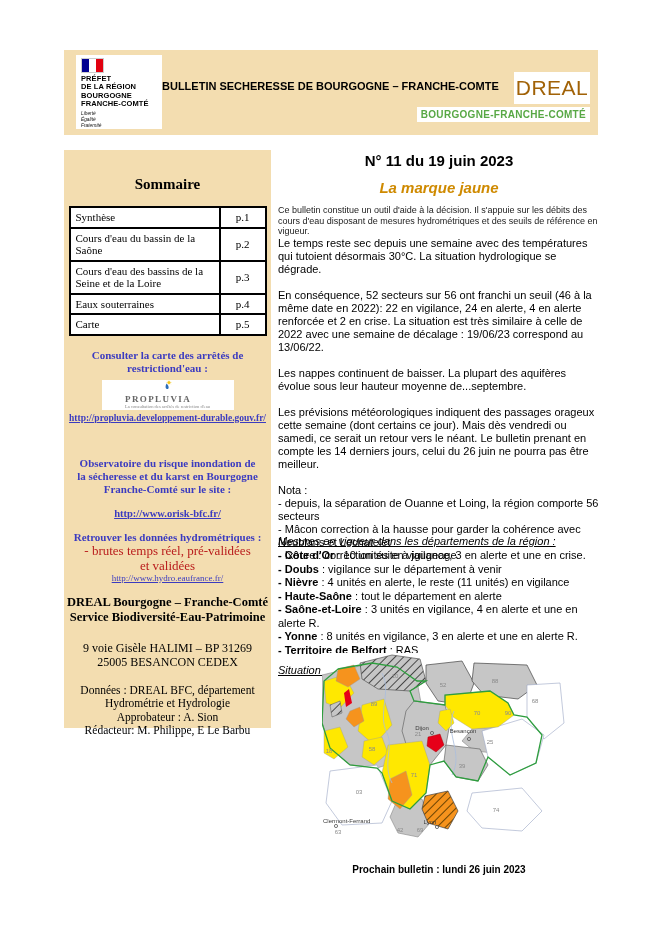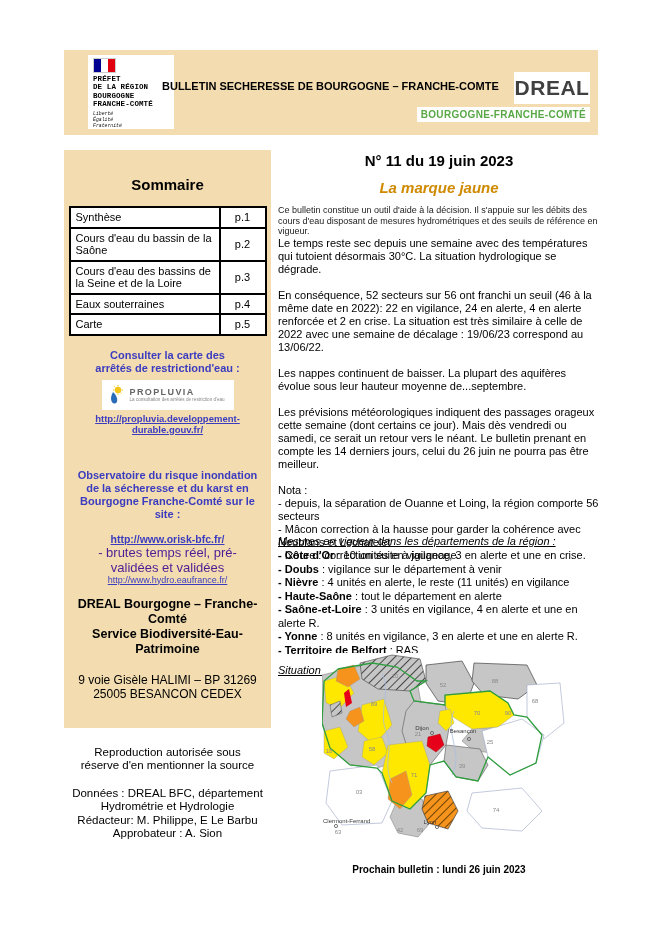--- a/index.html
+++ b/index.html
@@ -1,46 +1,46 @@
 <!DOCTYPE html>
 <html><head>
 <meta charset="utf-8">
 <style>
   html,body{margin:0;padding:0;}
   body{width:661px;height:936px;background:#ffffff;font-family:"Liberation Sans",sans-serif;color:#000;position:relative;overflow:hidden;}
 
   
   .header{position:absolute;left:64px;top:50px;width:534px;height:85px;background:#f3ddb0;}
-  .logo-box{position:absolute;left:24px;top:5px;width:86px;height:74px;background:#fff;padding:3px 5px;box-sizing:border-box;font-family:Liberation Mono, monospace;}
+  .logo-box{position:absolute;left:12px;top:5px;width:86px;height:74px;background:#fff;padding:3px 5px;box-sizing:border-box;}
   .flag{width:21px;height:13px;display:flex;margin-bottom:2px;border:0.5px solid #ccc;}
   .flag span{flex:1;}
   .logo-lines div{font-size:7.5px;font-weight:bold;line-height:8.3px;letter-spacing:0.1px;}
   .motto div{font-size:4.8px;font-style:italic;line-height:5.8px;margin-top:0;color:#111;}
   .motto{margin-top:3px;}
   .header-title{position:absolute;left:98px;top:30px;width:332px;text-align:center;font-weight:bold;font-size:11px;white-space:nowrap;}
-  .dreal-box{position:absolute;right:8px;top:22px;width:76px;height:32px;background:#fff;display:flex;align-items:center;justify-content:center;font-size:21px;font-weight:bold;color:#404040;letter-spacing:0.5px;}
+  .dreal-box{position:absolute;right:8px;top:22px;width:76px;height:32px;background:#fff;display:flex;align-items:center;justify-content:center;font-size:21px;font-weight:normal;color:#a16207;letter-spacing:0.5px;}
   .dreal-region{position:absolute;right:8px;top:57px;background:#fff;font-size:10px;font-weight:bold;color:#58a845;padding:2px 4px;letter-spacing:0.3px;}
 
   
-  .sidebar{position:absolute;left:64px;top:150px;width:207px;height:578px;background:#f3ddb0;text-align:center;}
+  .sidebar{position:absolute;left:64px;top:150px;width:207px;height:578px;background:#f3ddb0;text-align:center;font-family:Liberation Serif, serif;}
   .sommaire-title{padding-top:26px;font-size:15px;font-weight:bold;}
   .toc-table{margin:13px auto 0;border-collapse:collapse;width:198px;background:#fff;font-size:11px;}
   .toc-table td{border:2px solid #000;padding:3px 5px;text-align:left;line-height:12.5px;}
   .toc-page-cell{width:34px;text-align:center !important;border-radius:9px;}
   .blue{color:#3b3bc0;font-weight:bold;}
   .consult{margin-top:13px;font-size:11px;line-height:13px;padding:0 27px;}
-  .propluvia-box{width:132px;height:30px;background:#fff;margin:5px auto 3px;display:flex;align-items:center;gap:5px;padding:0 5px;box-sizing:border-box;text-align:left;}
+  .propluvia-box{width:132px;height:30px;background:#fff;margin:5px auto 3px;display:flex;align-items:center;gap:5px;padding:0 5px;box-sizing:border-box;text-align:left;flex-direction:column;}
   .prop-name{font-size:9px;font-weight:bold;color:#666;letter-spacing:1.4px;}
   .prop-sub{font-size:4.6px;color:#888;line-height:5.2px;}
   .slink{display:block;color:#3b3bc0;font-weight:bold;text-decoration:underline;cursor:pointer;}
   .url1{font-size:9.5px;}
   .obs{margin-top:34px;font-size:11px;line-height:13px;padding:0 12px;}
   .url2{margin-top:12px;font-size:10.5px;}
   .hydro-head{margin-top:12px;font-size:11px;}
-  .hydro-sub{font-size:13px;color:#4c1d95;line-height:15px;padding:0 14px;font-weight:normal;}
+  .hydro-sub{font-size:13px;color:#b91c1c;line-height:15px;padding:0 14px;font-weight:normal;}
   .url3{font-size:9px;font-weight:normal;}
   .org{margin-top:12px;font-size:12.5px;font-weight:bold;line-height:15px;}
   .addr{margin-top:16px;font-size:12px;line-height:14.5px;}
   .repro{margin-top:44px;font-size:11.5px;line-height:13.5px;padding:0 14px;}
   .credits{margin-top:14px;font-size:11.5px;line-height:13.5px;padding:0 6px;}
 
   
   .main{position:absolute;left:278px;top:150px;width:322px;height:740px;}
   .issue{text-align:center;font-size:15px;font-weight:bold;margin-top:2px;}
   .subtitle{text-align:center;font-size:15px;font-weight:bold;font-style:italic;color:#cf8a00;margin-top:10px;}
@@ -135,38 +135,38 @@
       <div>
         <div class="prop-name">PROPLUVIA</div>
         <div class="prop-sub">La consultation des arrêtés de restriction d'eau</div>
       </div>
     </div>
     <a class="slink url1">http://propluvia.developpement-durable.gouv.fr/</a>
 
     <div class="obs blue">Observatoire du risque inondation de la sécheresse et du karst en Bourgogne Franche-Comté sur le site  :</div>
     <a class="slink url2">http://www.orisk-bfc.fr/</a>
 
+    <div class="hydro-head blue">Retrouver les données hydrométriques :</div>
     <div class="hydro-sub">- brutes temps réel, pré-validées et validées</div>
     <a class="slink url3">http://www.hydro.eaufrance.fr/</a>
 
     <div class="org">
       <div>DREAL Bourgogne – Franche-Comté</div>
       <div>Service Biodiversité-Eau-Patrimoine</div>
     </div>
     <div class="addr">
       <div>9 voie Gisèle HALIMI – BP 31269</div>
       <div>25005 BESANCON CEDEX</div>
     </div>
 
-    <div class="repro">Reproduction autorisée sous réserve d'en mentionner la source</div>
 
     <div class="credits">
       <div>Données : DREAL BFC, département Hydrométrie et Hydrologie</div>
+      <div>Approbateur : A. Sion</div>
       <div>Rédacteur: M. Philippe, E Le Barbu</div>
-      <div>Approbateur : A. Sion</div>
     </div>
   </div>
 
   <div class="main">
     <div class="issue">N° 11 du 19 juin 2023</div>
     <div class="subtitle">La marque jaune</div>
     <div class="intro">Ce bulletin constitue un outil d'aide à la décision. Il s'appuie sur les débits des cours d'eau disposant de mesures hydrométriques et des seuils de référence en vigueur.</div>
 
     <p class="para first">Le temps reste sec depuis une semaine avec des températures qui tutoient désormais 30°C. La situation hydrologique se dégrade.</p>
     <p class="para">En conséquence, 52 secteurs sur 56 ont franchi un seuil (46 à la même date en 2022): 22 en vigilance, 24 en alerte, 4 en alerte renforcée et 2 en crise. La situation est très similaire à celle de 2022 avec une semaine de décalage : 19/06/23 correspond au 13/06/22.</p>

